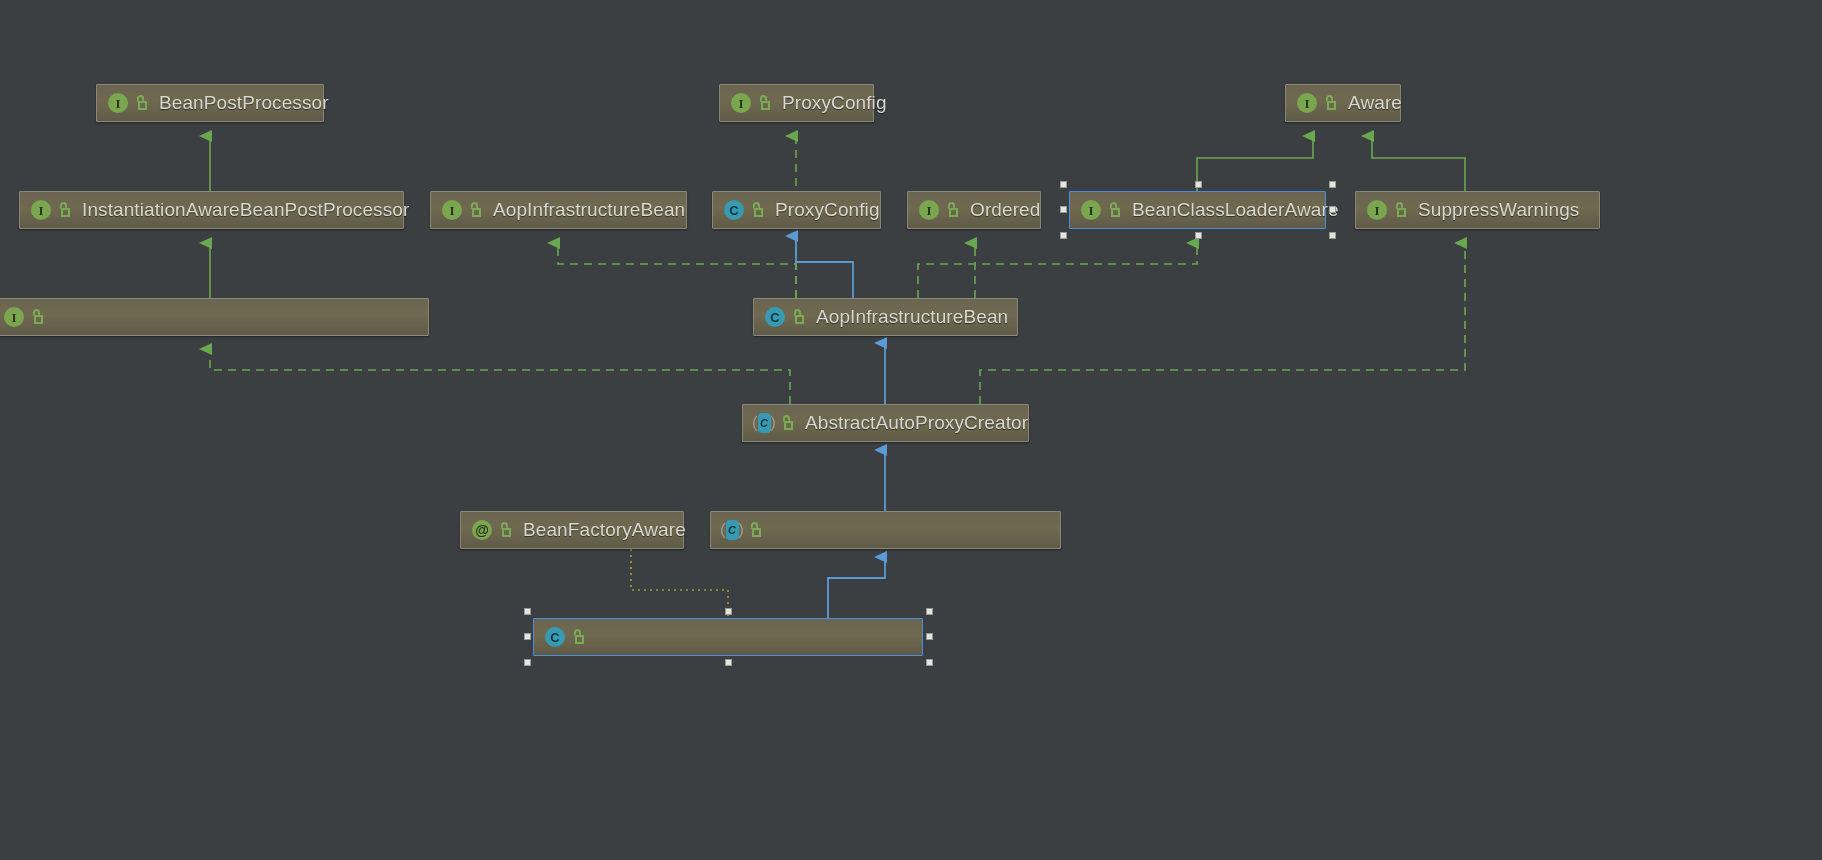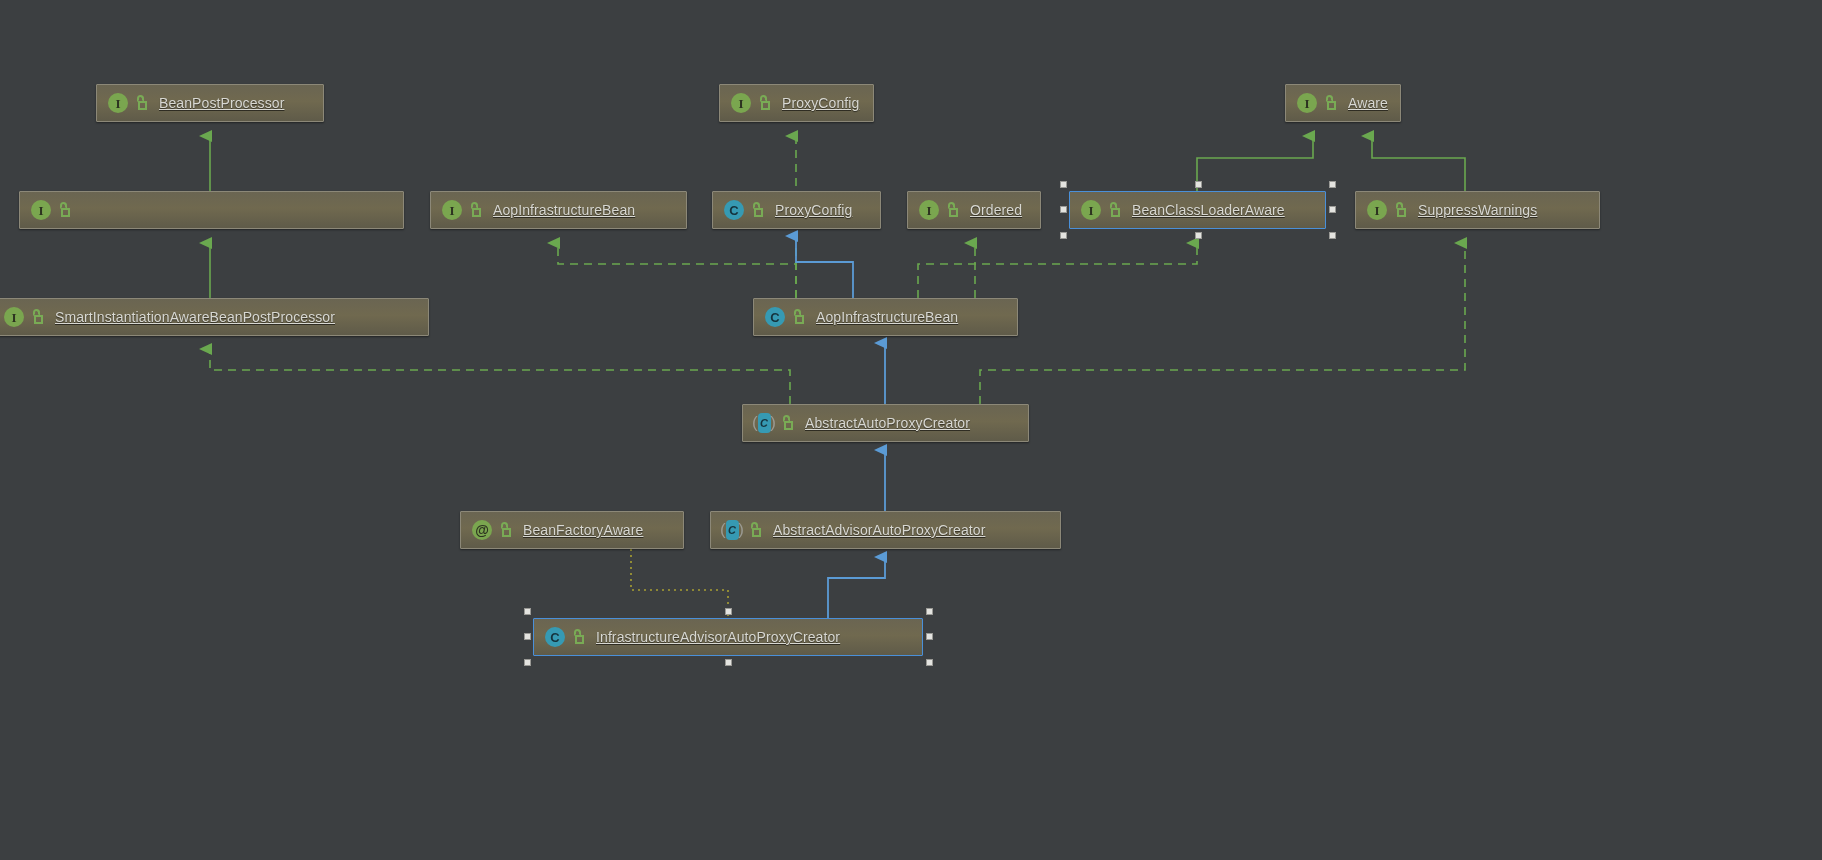--- a/index.html
+++ b/index.html
@@ -37,25 +37,24 @@
     border-radius: 1px;
     box-shadow: 0 1px 2px rgba(0,0,0,0.45);
     white-space: nowrap;
   }
   .node.selected {
     border: 1px solid #4a90d9;
     box-shadow: 0 0 0 0 rgba(0,0,0,0);
   }
   .node-label {
     color: #d8d8d2;
-    font-size: 14px;
+    font-size: 19px;
     letter-spacing: 0.1px;
     text-shadow: 0 1px 1px rgba(0,0,0,0.55);
     margin-left: 9px;
-    text-decoration: underline;
   }
   
   .ticon {
     flex: 0 0 auto;
     width: 22px;
     height: 22px;
     position: relative;
     display: inline-block;
   }
   .ticon-iface .disc,
@@ -260,20 +259,21 @@
       </div>
       <div class="node" style="left: 19px; top: 191px; width: 385px;">
         <span class="ticon ticon-iface">
           <span class="disc"></span>
           <span class="glyph">I</span>
         </span>
         <span class="vicon">
           <span class="shackle"></span>
           <span class="body"></span>
         </span>
+        <span class="node-label">InstantiationAwareBeanPostProcessor</span>
       </div>
       <div class="node" style="left: 430px; top: 191px; width: 257px;">
         <span class="ticon ticon-iface">
           <span class="disc"></span>
           <span class="glyph">I</span>
         </span>
         <span class="vicon">
           <span class="shackle"></span>
           <span class="body"></span>
         </span>
@@ -325,21 +325,20 @@
       </div>
       <div class="node" style="left: -8px; top: 298px; width: 437px;">
         <span class="ticon ticon-iface">
           <span class="disc"></span>
           <span class="glyph">I</span>
         </span>
         <span class="vicon">
           <span class="shackle"></span>
           <span class="body"></span>
         </span>
-        <span class="node-label">SmartInstantiationAwareBeanPostProcessor</span>
       </div>
       <div class="node" style="left: 753px; top: 298px; width: 265px;">
         <span class="ticon ticon-class">
           <span class="disc"></span>
           <span class="glyph">C</span>
         </span>
         <span class="vicon">
           <span class="shackle"></span>
           <span class="body"></span>
         </span>
@@ -373,32 +372,30 @@
         <span class="ticon ticon-abstract">
           <span class="paren-l">(</span>
           <span class="disc"></span>
           <span class="glyph">C</span>
           <span class="paren-r">)</span>
         </span>
         <span class="vicon">
           <span class="shackle"></span>
           <span class="body"></span>
         </span>
-        <span class="node-label">AbstractAdvisorAutoProxyCreator</span>
       </div>
       <div class="node selected" style="left: 533px; top: 618px; width: 390px;">
         <span class="ticon ticon-class">
           <span class="disc"></span>
           <span class="glyph">C</span>
         </span>
         <span class="vicon">
           <span class="shackle"></span>
           <span class="body"></span>
         </span>
-        <span class="node-label">InfrastructureAdvisorAutoProxyCreator</span>
       </div>
     </div>
 
 <div class="handle" style="left: 1060px; top: 181px;"></div>
     <div class="handle" style="left: 1060px; top: 206px;"></div>
     <div class="handle" style="left: 1060px; top: 232px;"></div>
     <div class="handle" style="left: 1194.5px; top: 181px;"></div>
     <div class="handle" style="left: 1194.5px; top: 232px;"></div>
     <div class="handle" style="left: 1329px; top: 181px;"></div>
     <div class="handle" style="left: 1329px; top: 206px;"></div>

